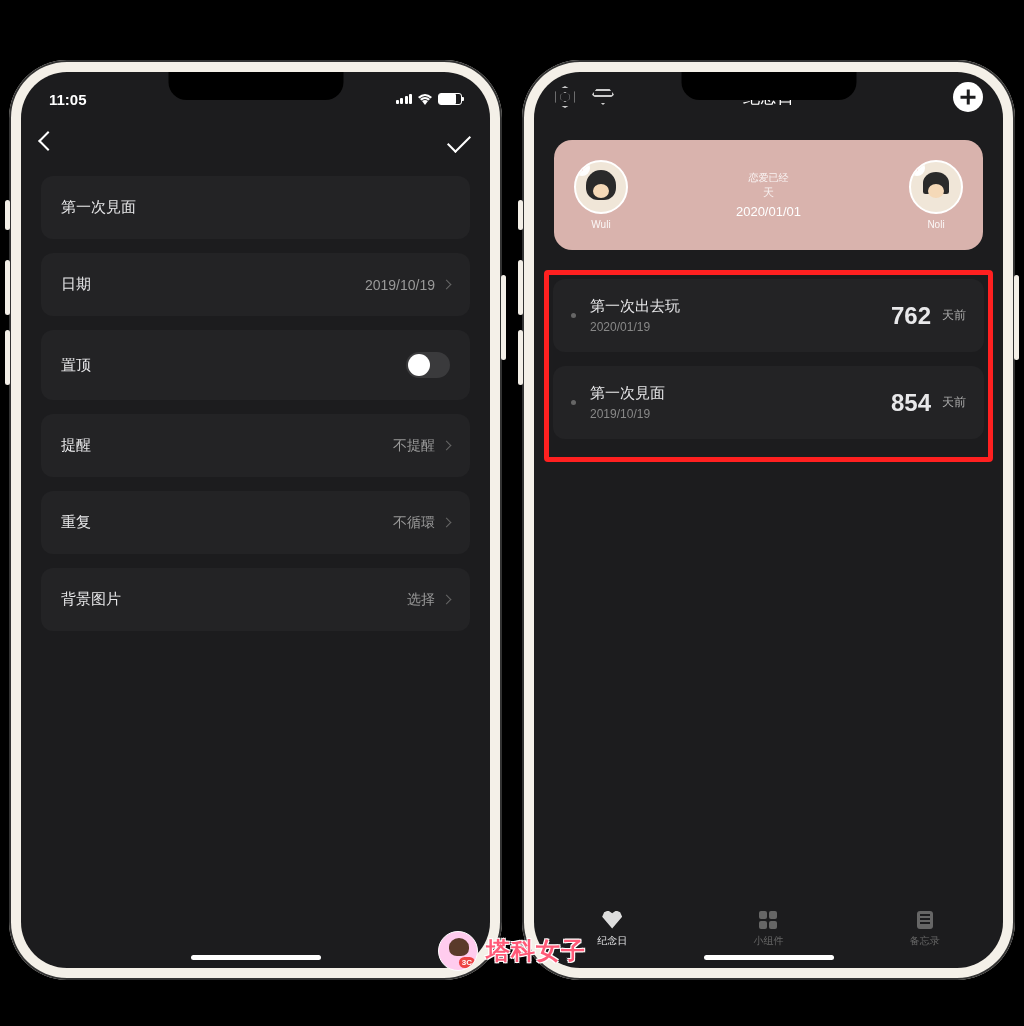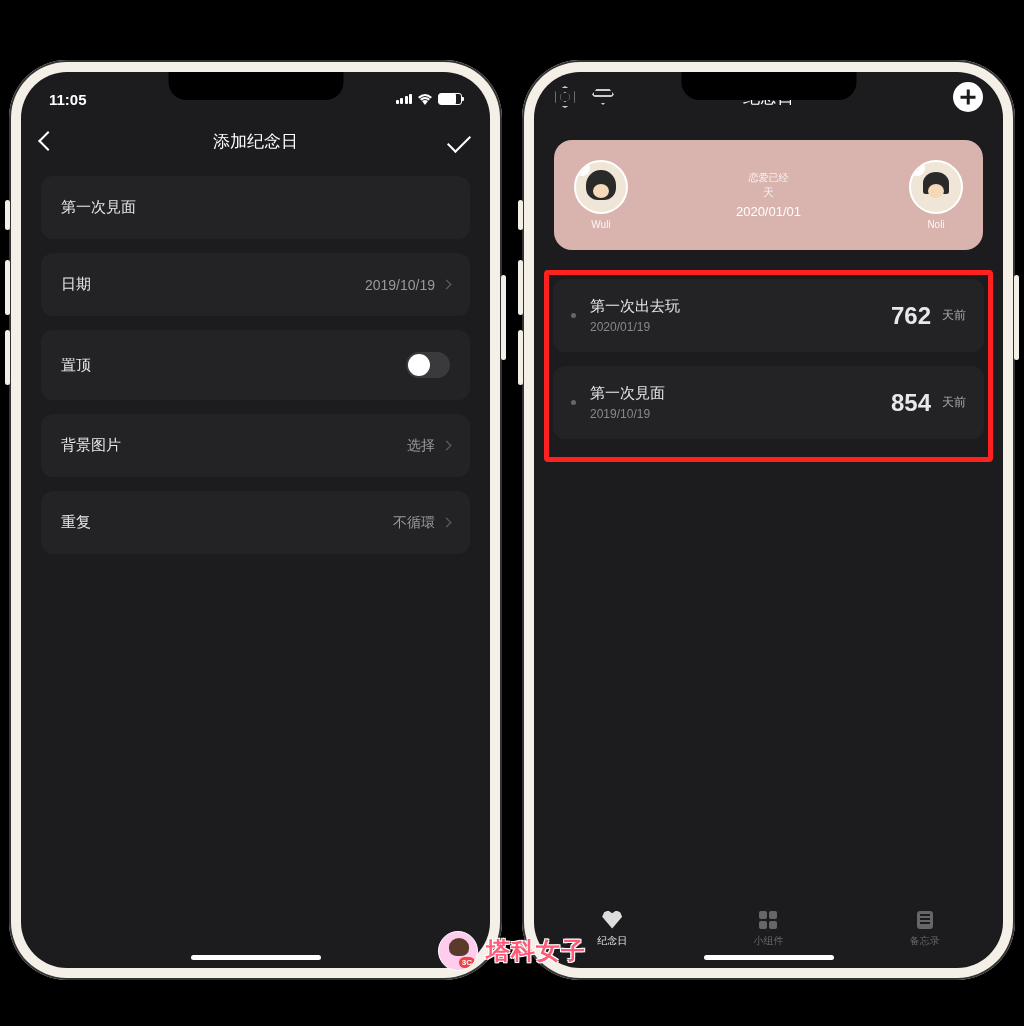--- a/index.html
+++ b/index.html
@@ -205,21 +205,20 @@
           </svg>
         <div class="battery">
             <div class="battery-fill"></div>
           </div>
       </div>
     </div>
     <div class="nav-bar">
       <div class="nav-left">
           <div class="chevron-left"></div>
         </div>
-      <div class="nav-title">添加纪念日</div>
       <div class="nav-right">
           <div class="checkmark"></div>
         </div>
     </div>
     <div class="content">
       <div class="setting-row">
         <span>第一次見面</span>
       </div>
       <div class="setting-row">
         <span>日期</span>
@@ -228,30 +227,37 @@
             <span class="chevron-right"></span>
           </span>
       </div>
       <div class="setting-row">
         <span>置顶</span>
         <div class="toggle">
             <div class="toggle-knob"></div>
           </div>
       </div>
       <div class="setting-row">
+        <span>提醒</span>
+        <span class="value">
+            <span>不提醒</span>
+            <span class="chevron-right"></span>
+          </span>
+      </div>
+      <div class="setting-row">
+        <span>重复</span>
+        <span class="value">
+            <span>不循環</span>
+            <span class="chevron-right"></span>
+          </span>
+      </div>
+      <div class="setting-row">
         <span>背景图片</span>
         <span class="value">
             <span>选择</span>
-            <span class="chevron-right"></span>
-          </span>
-      </div>
-      <div class="setting-row">
-        <span>重复</span>
-        <span class="value">
-            <span>不循環</span>
             <span class="chevron-right"></span>
           </span>
       </div>
     </div>
     <div class="home-indicator"></div>
   </div>
 </div>
 
 <div class="phone">
   <div class="side-btn btn-left-1"></div>

